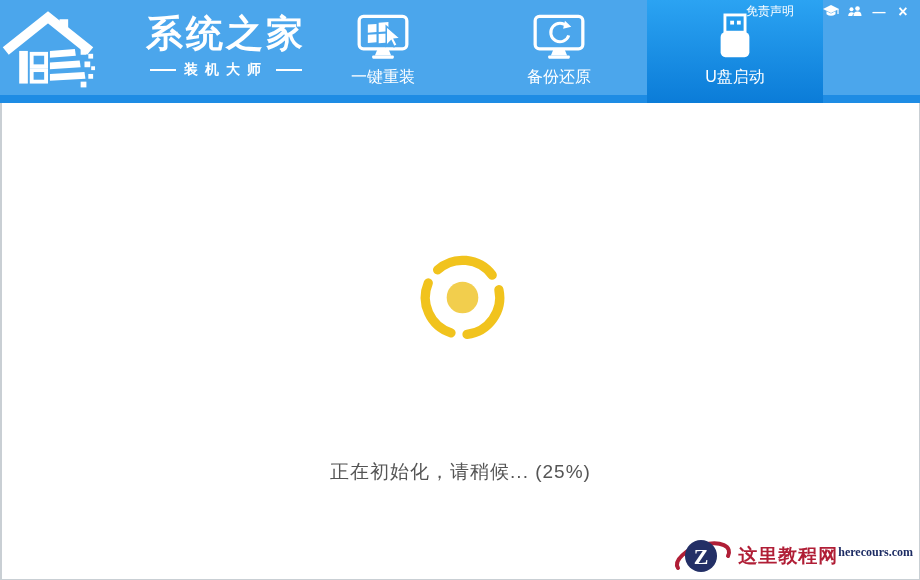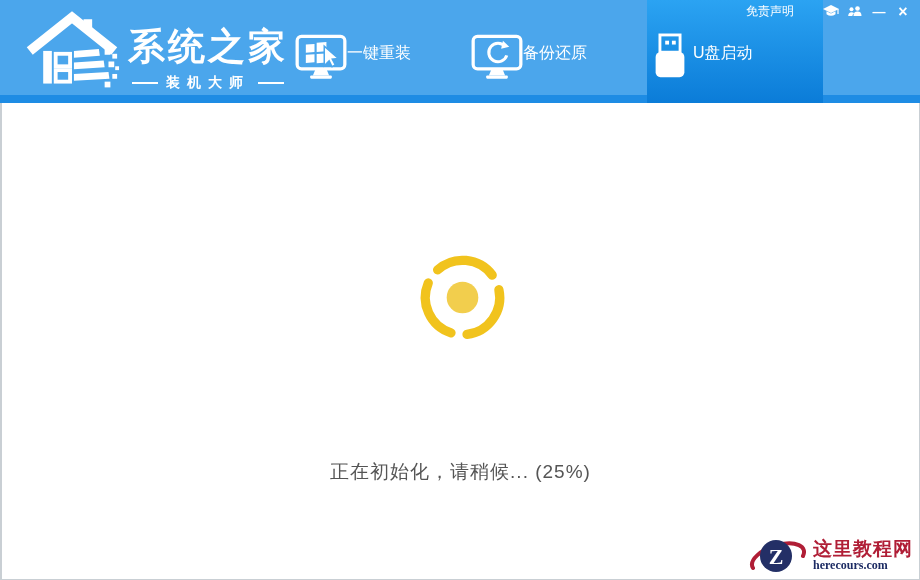--- a/index.html
+++ b/index.html
@@ -17,31 +17,31 @@
   }
   *{margin:0;padding:0;box-sizing:border-box;}
   html,body{width:920px;height:580px;overflow:hidden;}
   body{font-family:"Liberation Sans","DejaVu Sans",sans-serif;background:#fff;}
   .window{position:relative;width:920px;height:580px;background:var(--content-bg);}
 
   
   .header{position:relative;width:100%;height:103px;background:var(--header-bg);}
   .header-band{position:absolute;left:0;bottom:0;width:100%;height:8px;background:var(--header-band);}
 
-  .brand{position:absolute;left:24px;top:6px;display:flex;align-items:flex-end;}
+  .brand{position:absolute;left:0;top:6px;display:flex;align-items:flex-start;gap:42px;}
   .brand-logo{width:96px;height:86px;}
   .brand-text{margin-left:8px;margin-top:8px;color:#fff;}
   .brand-title{font-size:37px;font-weight:bold;letter-spacing:3px;line-height:1.1;}
   .brand-sub{display:flex;align-items:center;margin-top:6px;justify-content:center;}
   .brand-sub .sub-label{font-size:14px;letter-spacing:7px;margin:0 8px;font-weight:bold;}
   .dash{display:inline-block;width:26px;height:2px;background:#fff;}
 
   
   .tabs{position:absolute;left:295px;top:0;height:103px;display:flex;z-index:2;}
-  .tab{width:176px;height:103px;display:flex;flex-direction:row;align-items:center;cursor:pointer;}
+  .tab{width:176px;height:103px;display:flex;flex-direction:column;align-items:center;cursor:pointer;}
   .tab.active{background:linear-gradient(to bottom,var(--tab-active-top),var(--tab-active-bottom));}
   .tab-icon{margin-top:11px;height:52px;display:flex;align-items:center;justify-content:center;}
   .tab-label{color:#fff;font-size:16px;margin-top:4px;}
 
   
   .titlebar-right{position:absolute;top:3px;right:8px;display:flex;align-items:center;z-index:3;}
   .disclaimer{color:#fff;font-size:12px;margin-right:22px;cursor:pointer;}
   .tb-icon{display:flex;align-items:center;justify-content:center;width:18px;height:16px;margin-left:6px;cursor:pointer;color:#fff;}
   .tb-glyph{color:#fff;font-size:14px;line-height:14px;font-weight:bold;}
   .tb-min{font-size:13px;letter-spacing:0;}
@@ -53,21 +53,21 @@
         border-bottom:1px solid var(--window-border);padding-left:48px;}
   .spinner{position:absolute;left:414px;top:148px;width:93px;height:93px;}
   .spinner .arc{stroke:var(--spinner-arc);stroke-width:10;fill:none;stroke-linecap:round;}
   .spinner .dot{fill:var(--spinner-dot);}
   .status-text{position:absolute;top:356px;left:0;width:100%;text-align:center;
                font-size:19px;color:var(--status-text);letter-spacing:1px;}
 
   
   .watermark{position:absolute;right:0;bottom:0;display:flex;align-items:center;background:#fff;padding:1px 2px 1px 0;}
   .wm-logo{width:66px;height:44px;}
-  .wm-text{display:flex;flex-direction:column;justify-content:center;margin-left:2px;padding-right:4px;}
+  .wm-text{display:flex;flex-direction:row;justify-content:center;margin-left:2px;padding-right:4px;}
   .wm-name{color:var(--watermark-red);font-size:19px;font-weight:bold;letter-spacing:1px;line-height:1.05;}
   .wm-url{color:var(--watermark-navy);font-size:12px;font-weight:bold;font-family:"Liberation Serif","DejaVu Serif",serif;line-height:1.1;}
 </style>
 </head>
 <body>
 
 <div class="window">
 
   <div class="header">
 

